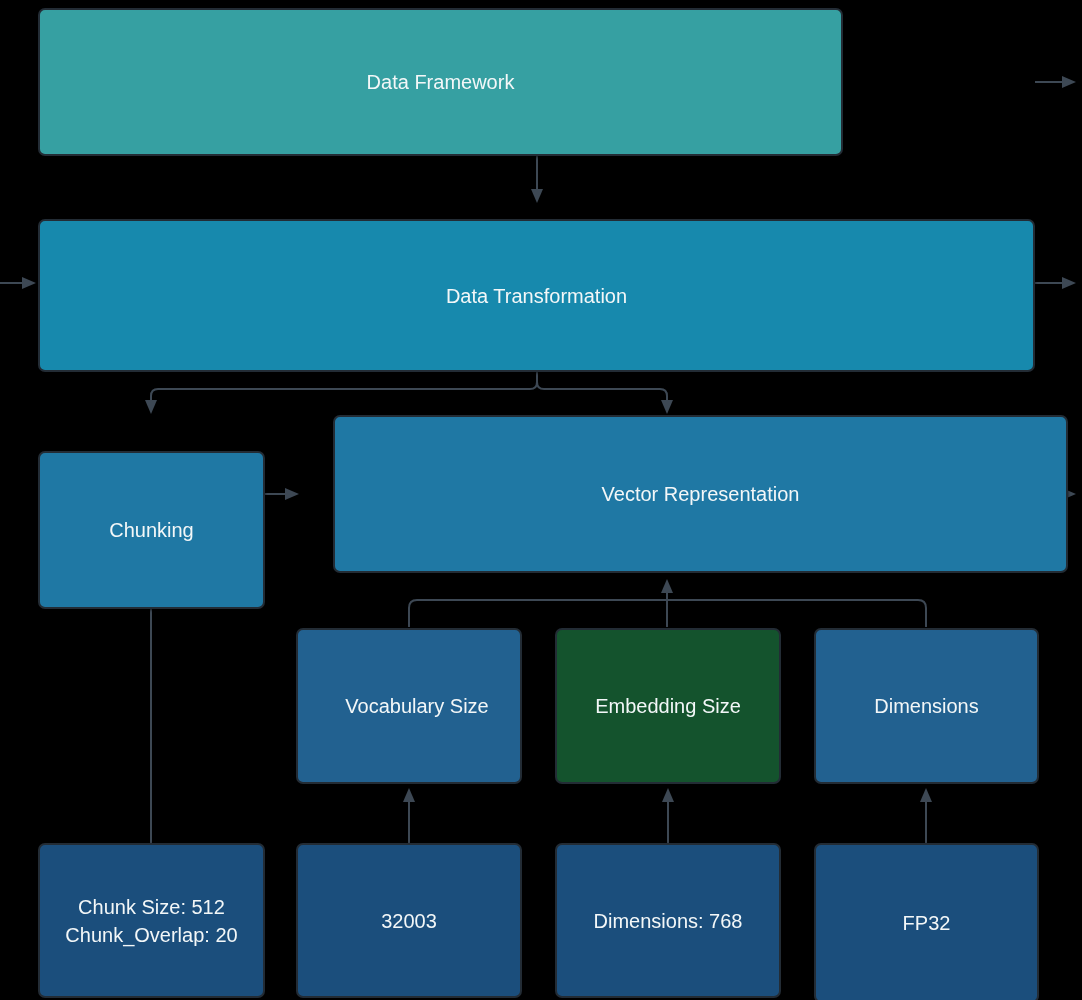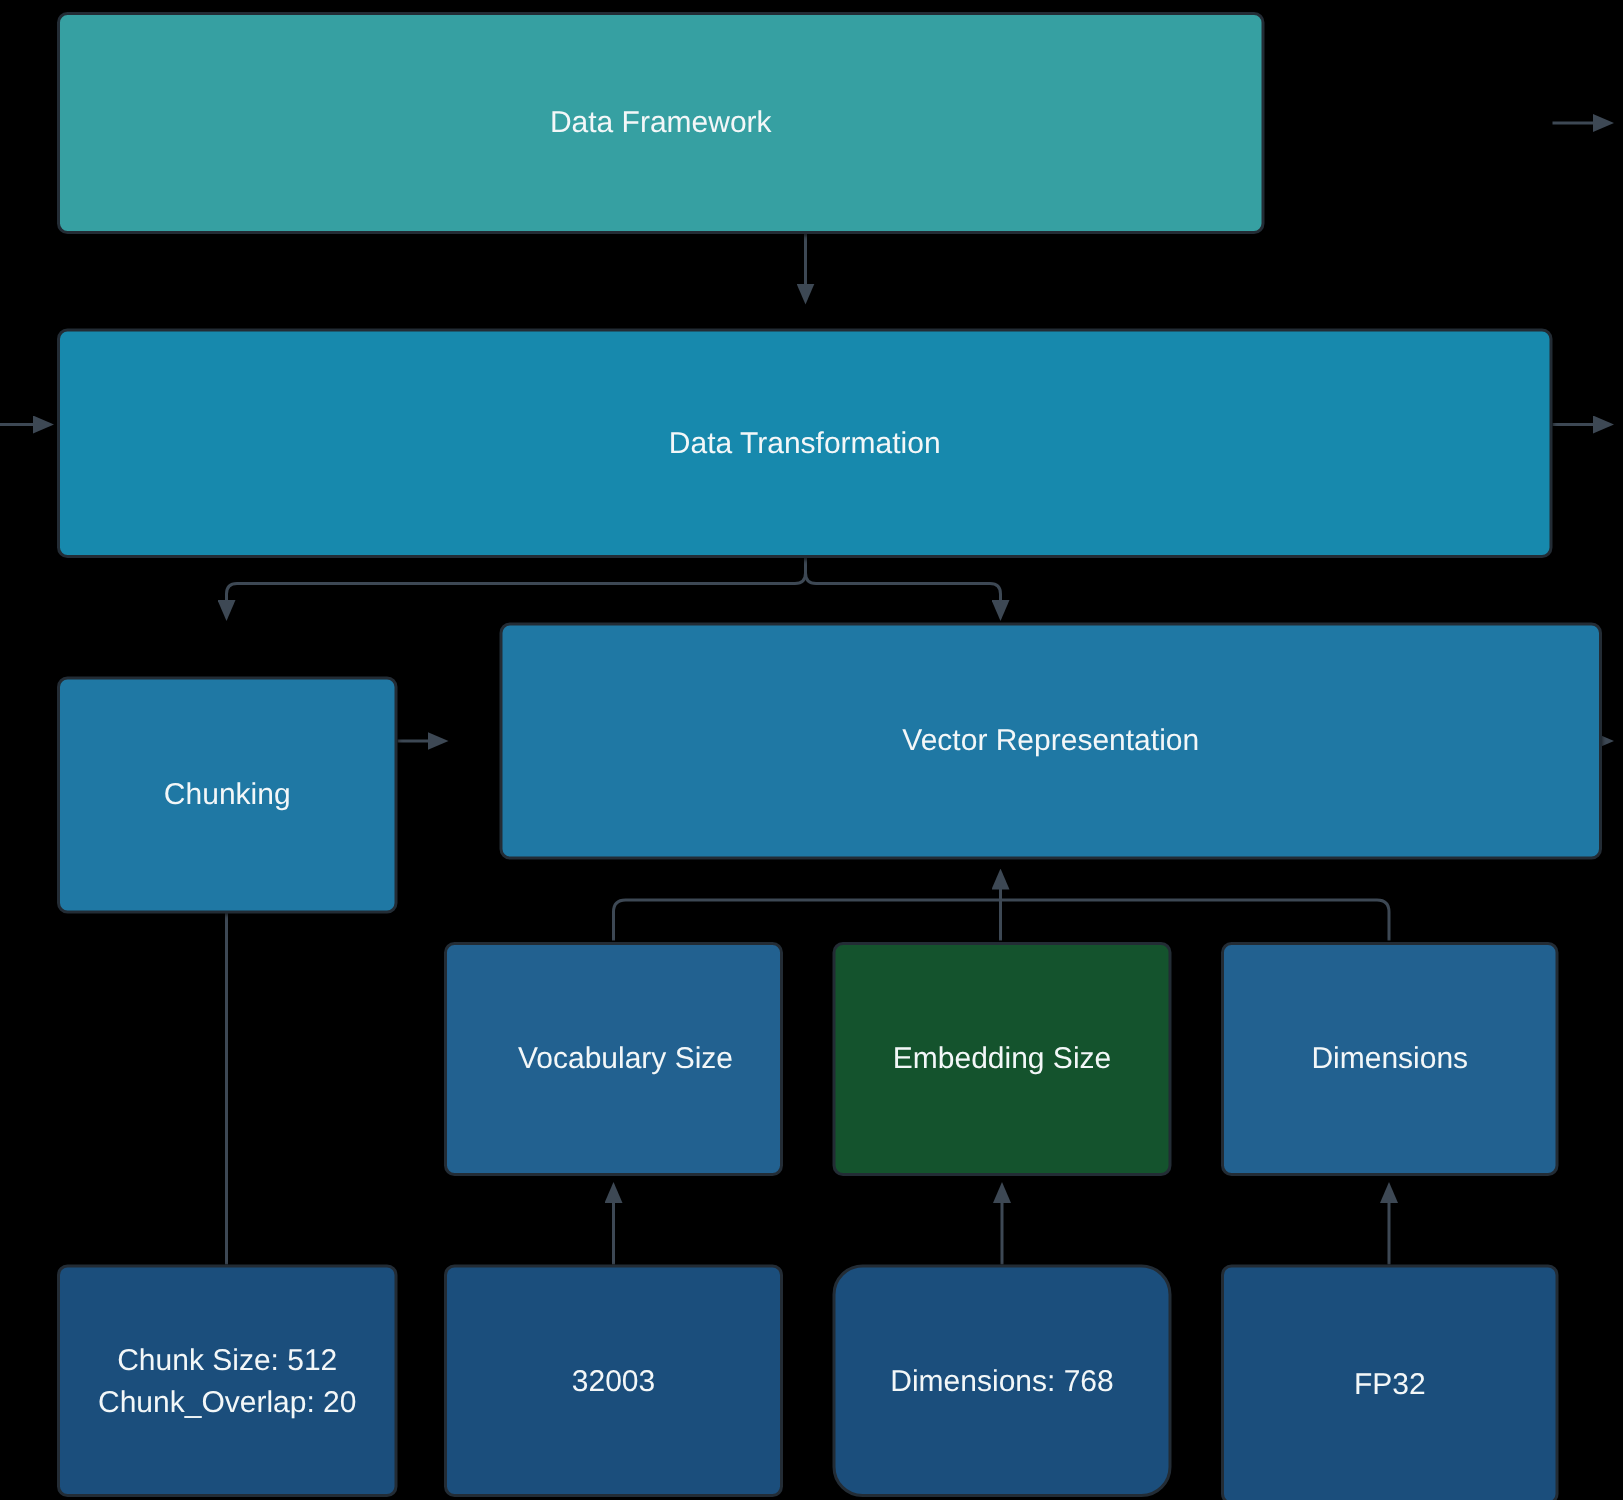--- a/index.html
+++ b/index.html
@@ -118,21 +118,21 @@
 
   <div class="node" id="n-chunkparams" style="background-color: rgb(27, 78, 124);">
     <span>Chunk Size: 512
 Chunk_Overlap: 20</span>
   </div>
 
   <div class="node" id="n-vocabval" style="background-color: rgb(27, 78, 124);">
     <span>32003</span>
   </div>
 
-  <div class="node" id="n-dimsval" style="background-color: rgb(27, 78, 124); border-radius: 20px;">
+  <div class="node" id="n-dimsval" style="background-color: rgb(27, 78, 124);">
     <span>Dimensions: 768</span>
   </div>
 
   <div class="node" id="n-fp32" style="background-color: rgb(27, 78, 124);">
     <span>FP32</span>
   </div>
 
 </div>
 
 </body></html>

